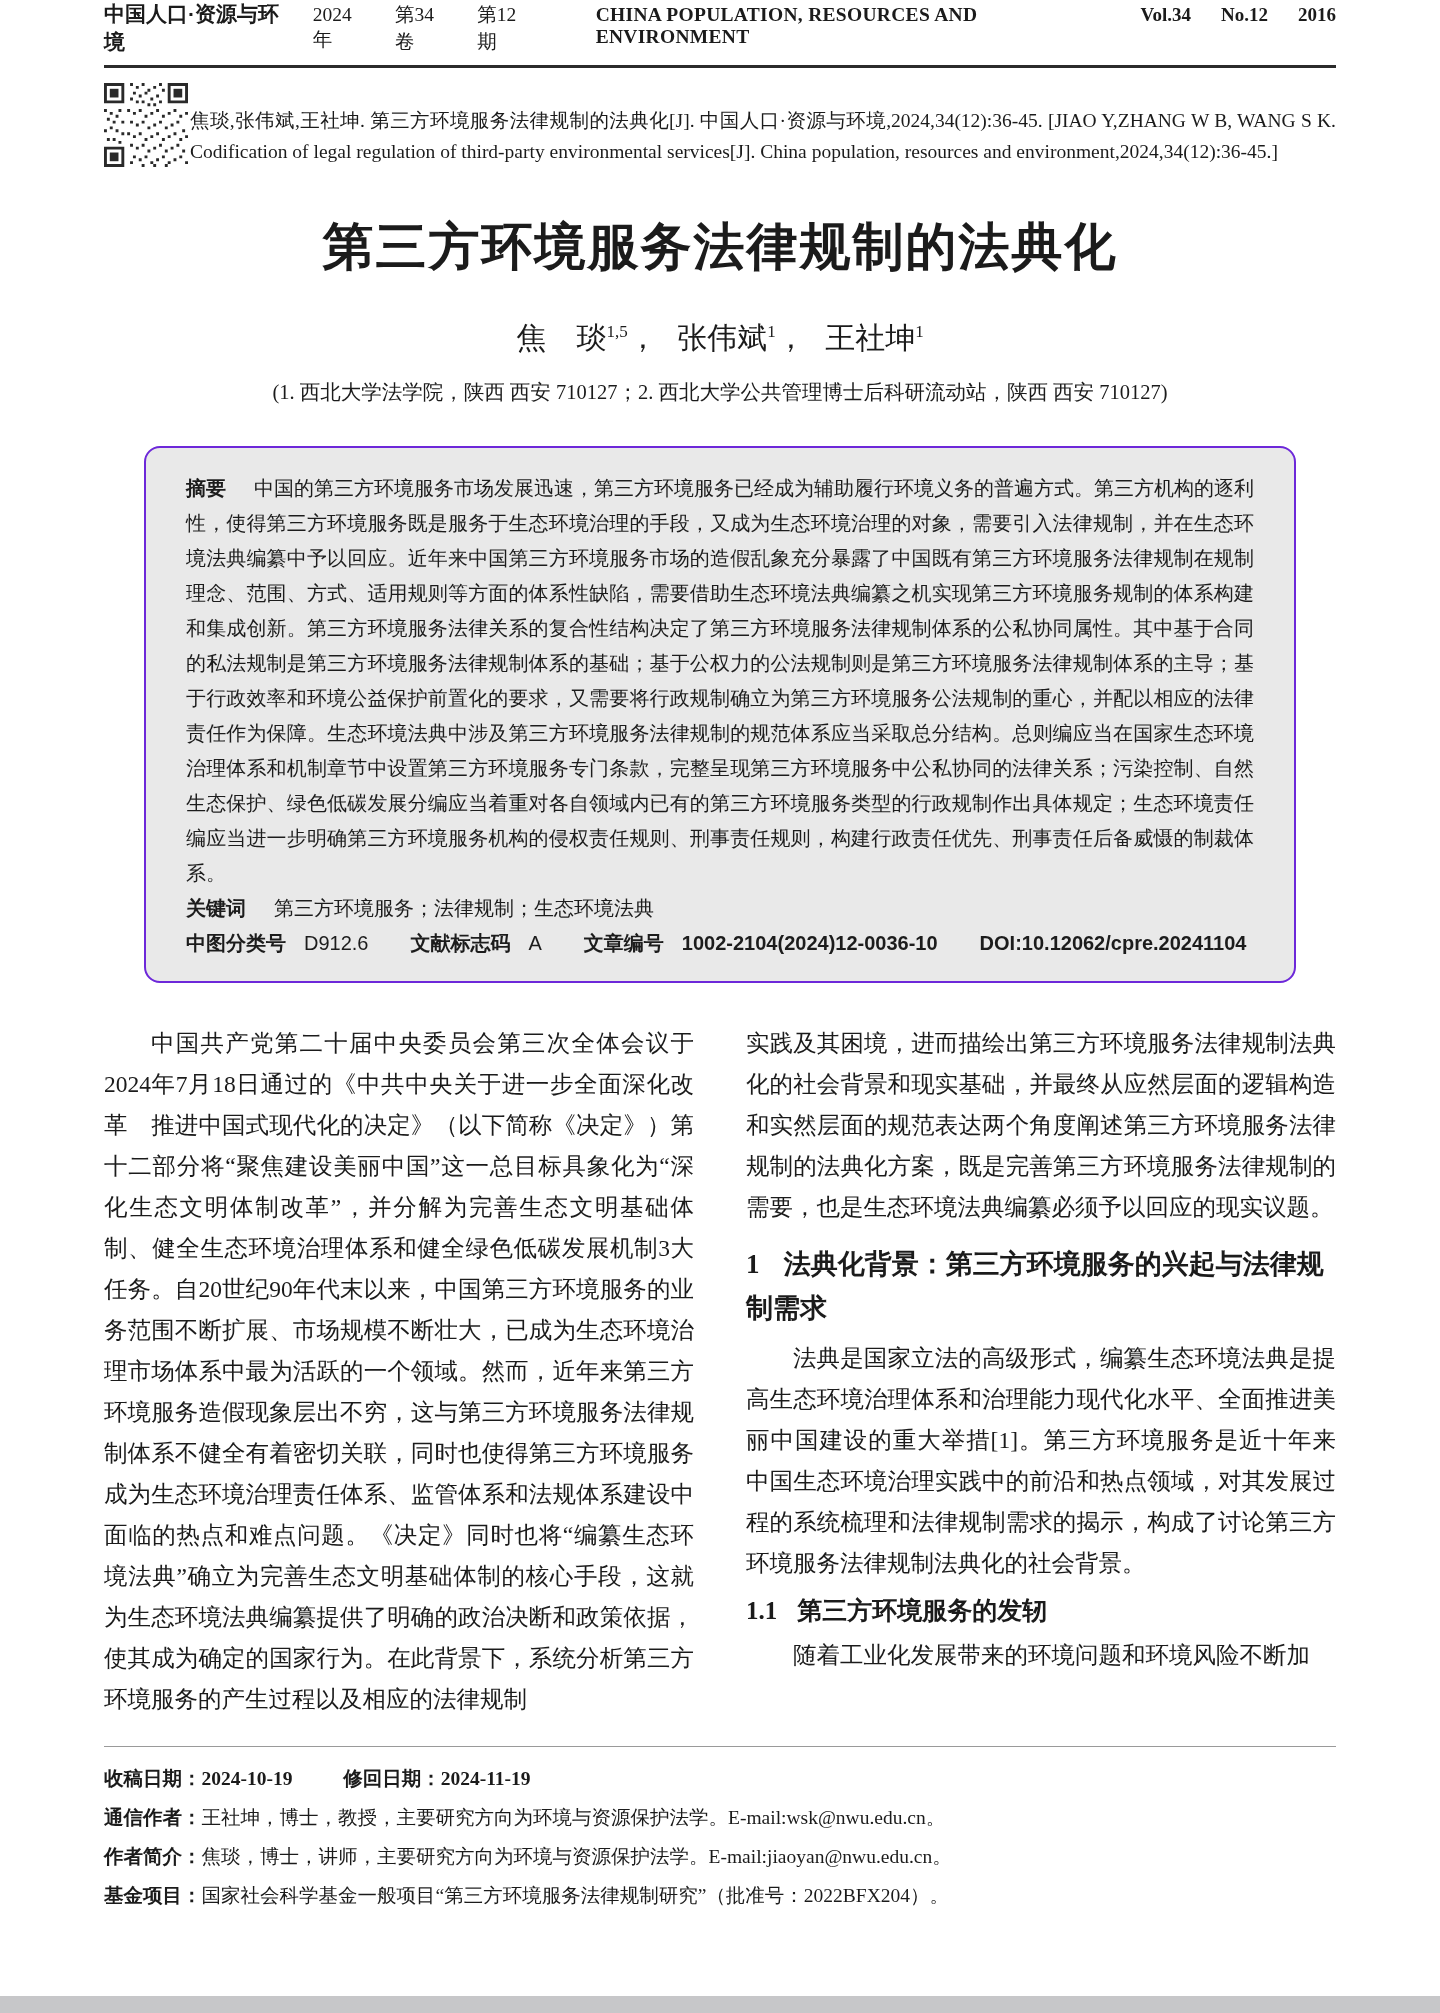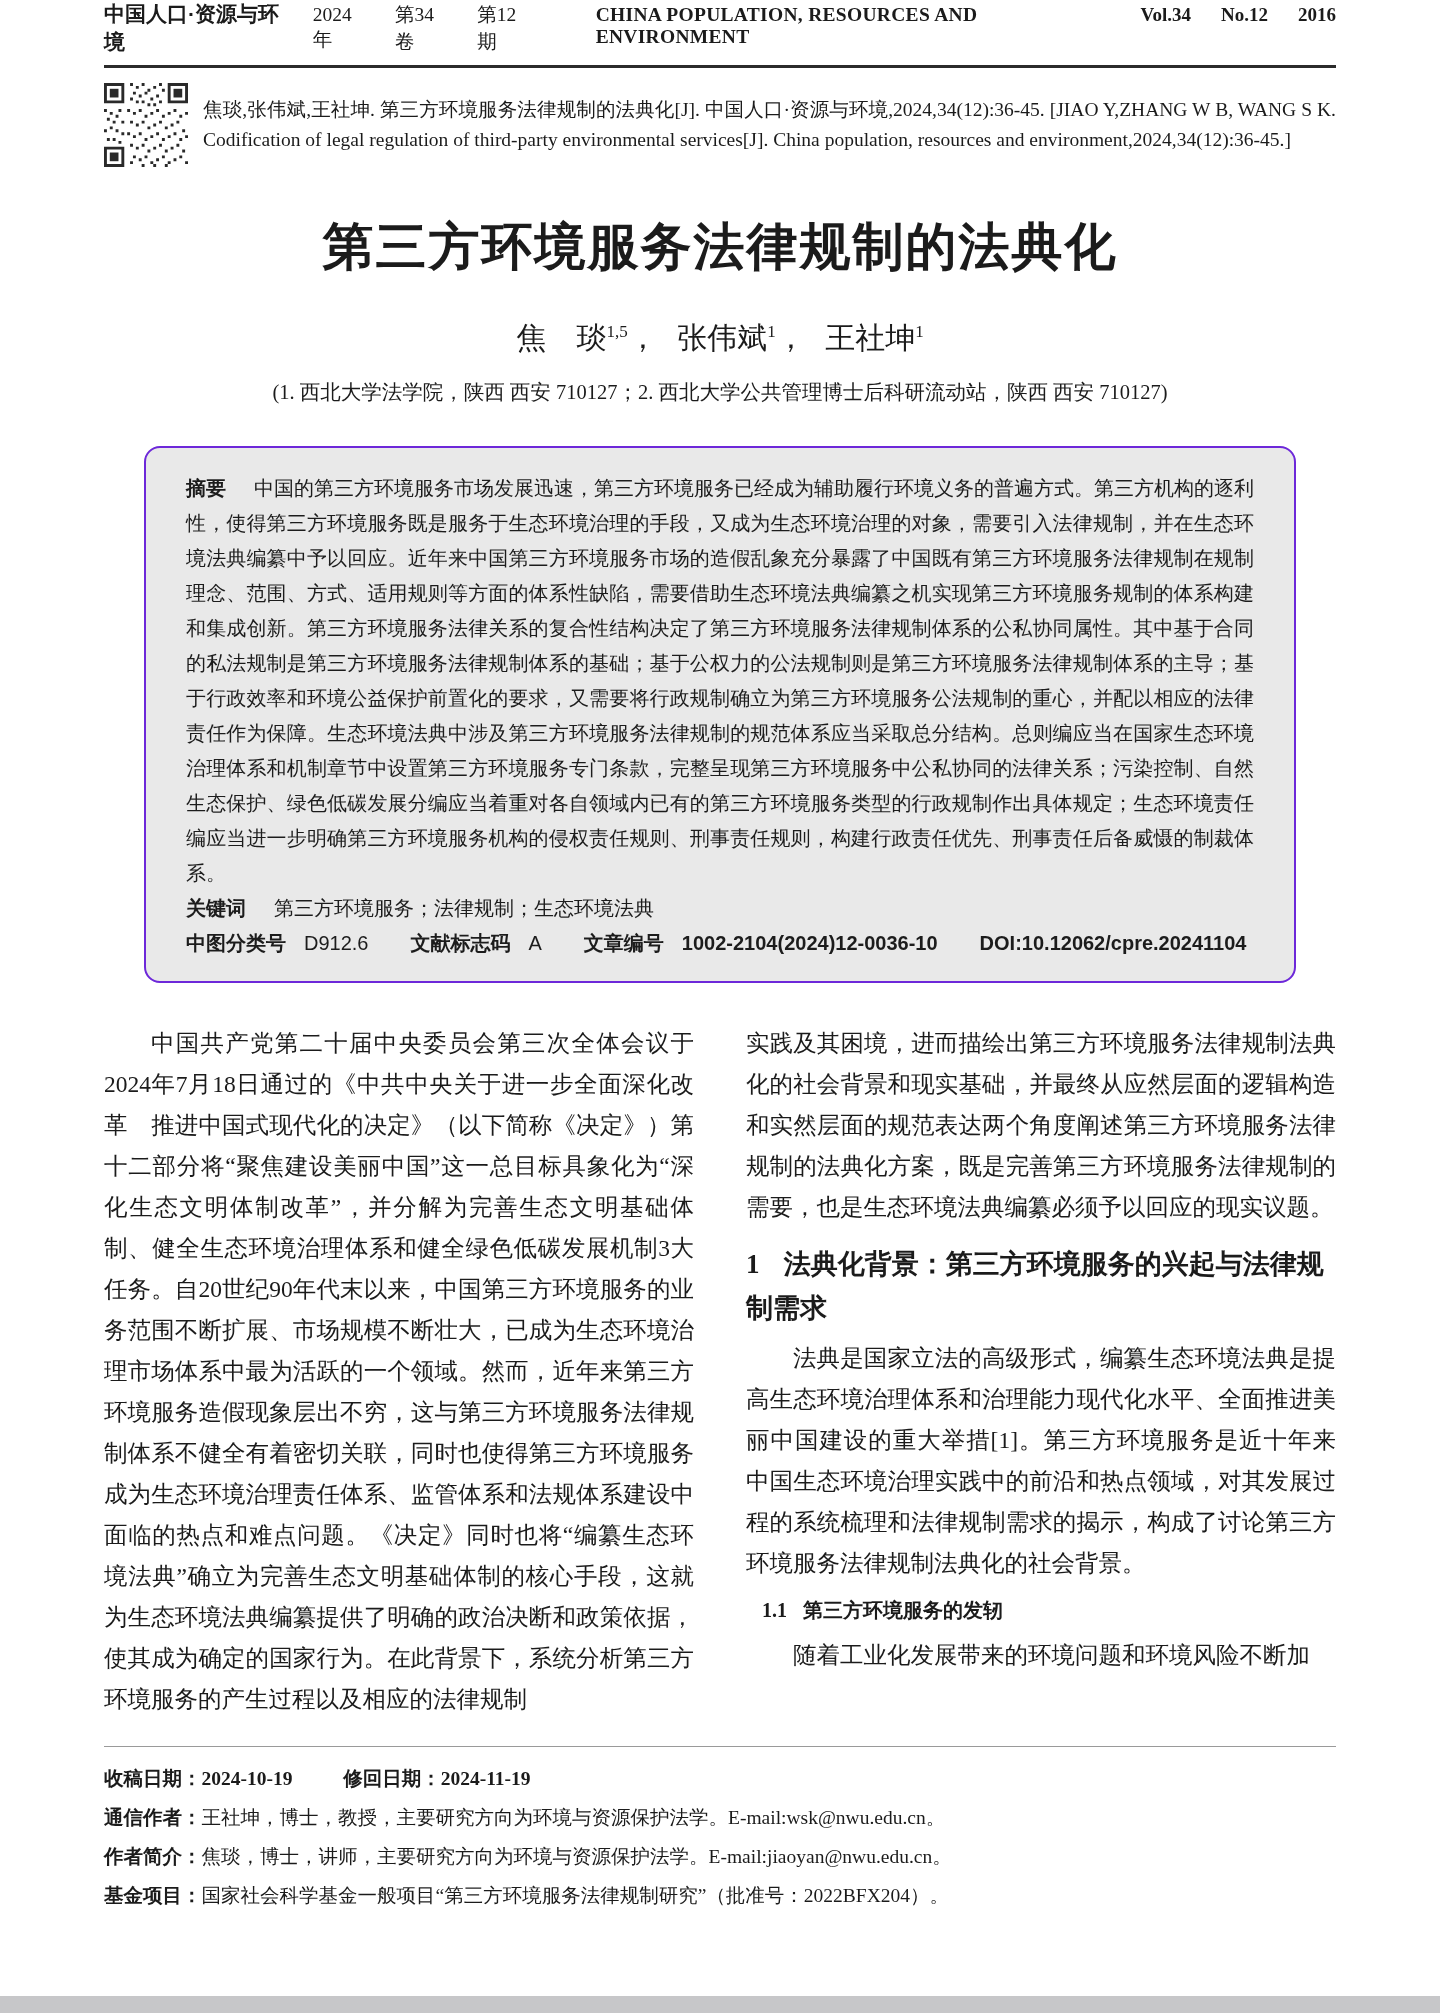--- a/index.html
+++ b/index.html
@@ -10,21 +10,21 @@
   
   .journal-header { display:flex; align-items:baseline; }
   .jh-cn { font-family:"Liberation Sans", sans-serif; font-weight:bold; font-size:21px; }
   .jh-item { font-size:19.5px; margin-left:22px; }
   .jh-en { font-weight:bold; font-size:19.5px; margin-left:58px; letter-spacing:0.3px; }
   .jh-right { margin-left:auto; display:flex; font-weight:bold; font-size:19px; }
   .jh-right span { margin-left:30px; }
   .header-rule { border:none; border-top:3px solid #2b2b2b; margin:9px 0 0; }
 
   
-  .citation-row { display:flex; margin-top:15px; gap:15px; align-items:center; }
+  .citation-row { display:flex; margin-top:15px; gap:2px; align-items:flex-end; }
   .qr { width:84px; height:84px; flex:0 0 auto; }
   .citation-text { margin:0; font-size:19.5px; line-height:30.5px; text-align:justify; }
 
   
   .title { text-align:center; font-size:51px; font-weight:bold; margin:46px 0 0; letter-spacing:2px; }
   .authors { text-align:center; margin-top:36px; font-size:30px; }
   .authors sup { font-size:17px; }
   .author-sep { margin-right:12px; }
   .affiliation { text-align:center; margin-top:19px; font-size:20.5px; }
 
@@ -39,21 +39,21 @@
   .meta-val { margin:0 2.1em 0 0.9em; }
   .meta-strong { font-weight:bold; }
 
   
   .columns { display:flex; gap:52px; margin-top:40px; }
   .col { width:590px; }
   .col p { margin:0; font-size:23.5px; line-height:41px; text-align:justify; }
   .indent { text-indent:2em; }
   .sec { font-size:27px; line-height:44px; margin:14px 0 8px; font-weight:bold; }
   .sec-num { margin-right:0.9em; }
-  .subsec { font-size:20px; line-height:41px; margin:6px 16px 4px; font-weight:bold; }
+  .subsec { font-size:25px; line-height:41px; margin:6px 0 4px; font-weight:bold; }
   .subsec-num { margin-right:0.8em; }
 
   
   .notes { margin-top:26px; border-top:1px solid #9a9a9a; padding-top:12px;
            font-size:19.5px; line-height:38px; }
   .note-line { margin:0; }
   .note-label { font-family:"Liberation Sans", sans-serif; font-weight:bold; }
   .bold-vals { font-weight:bold; }
   .gap-left { margin-left:2.6em; }
 

